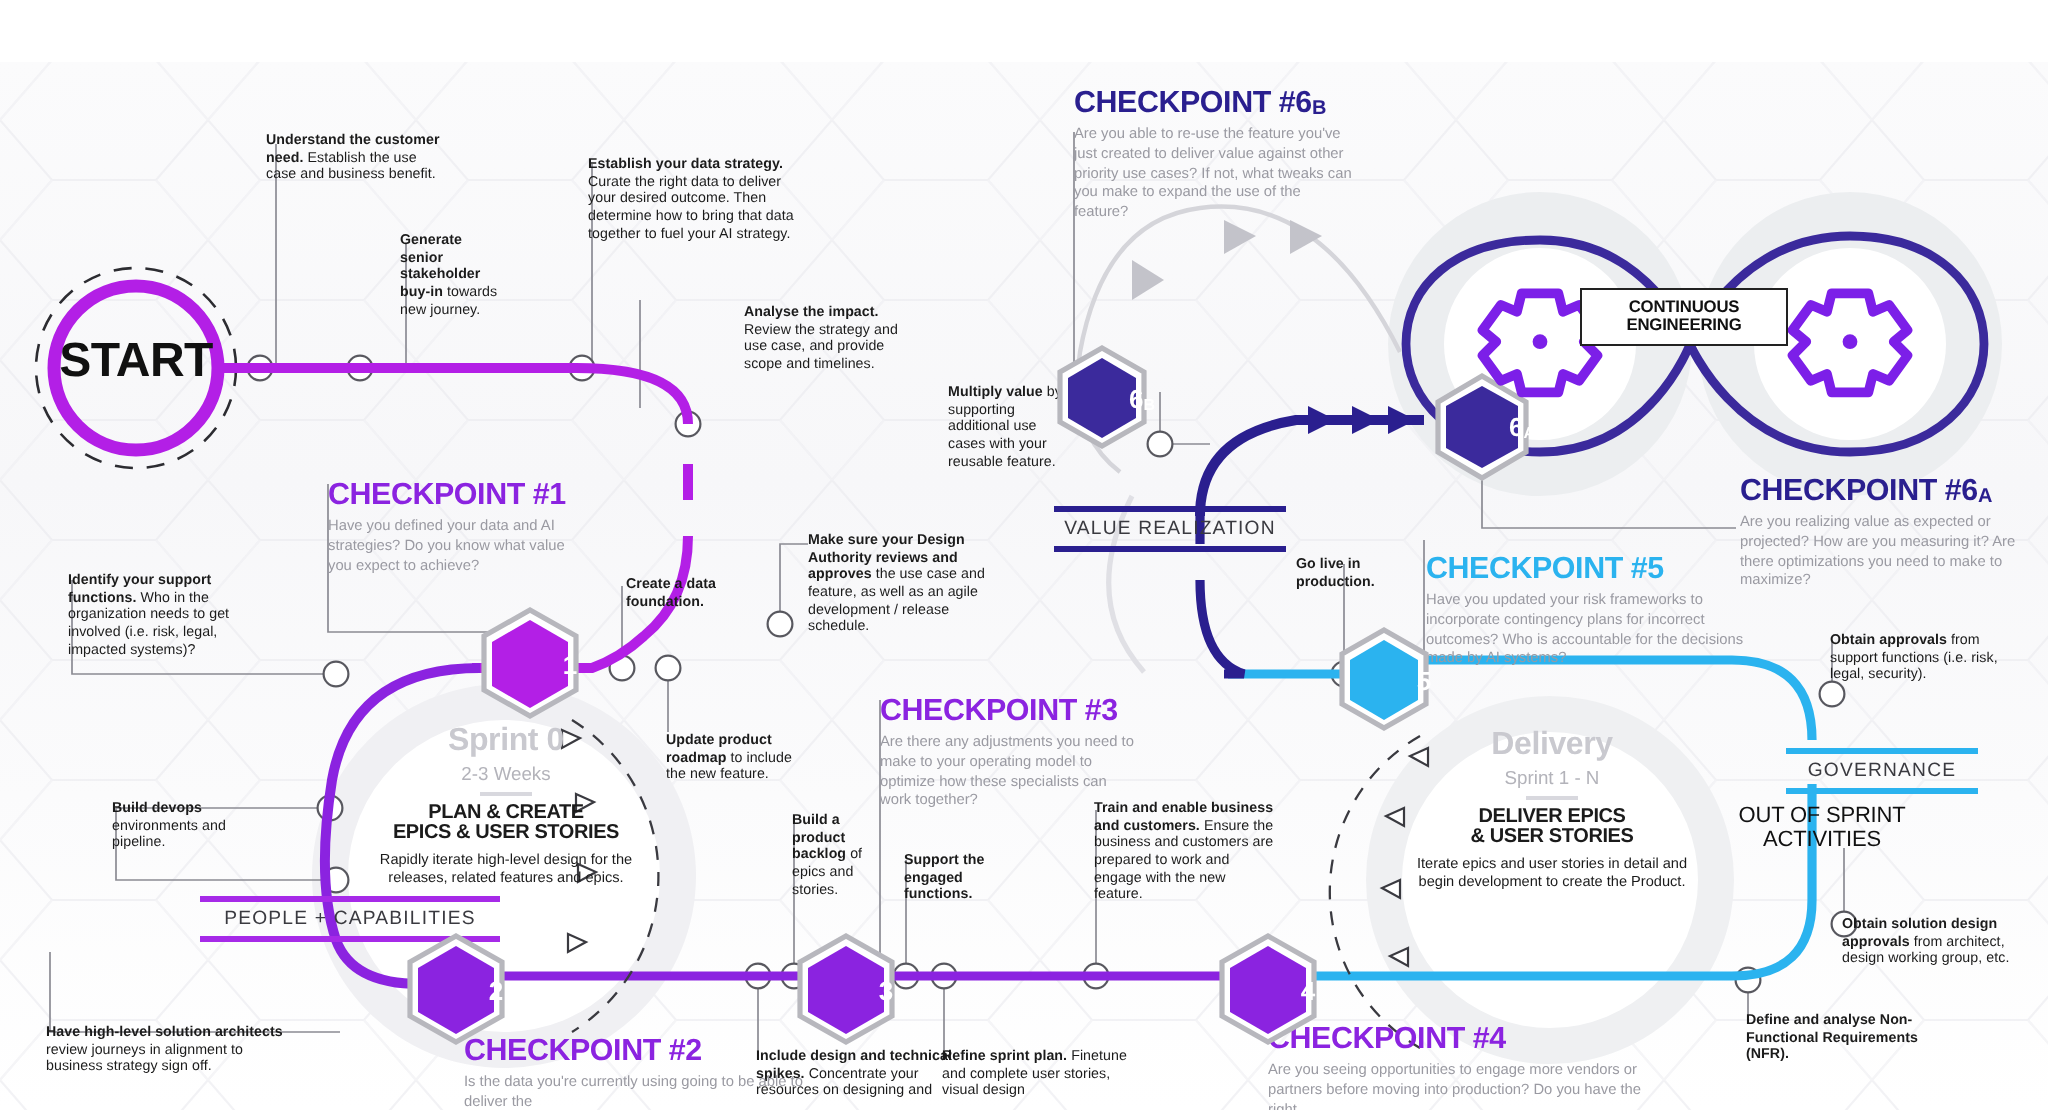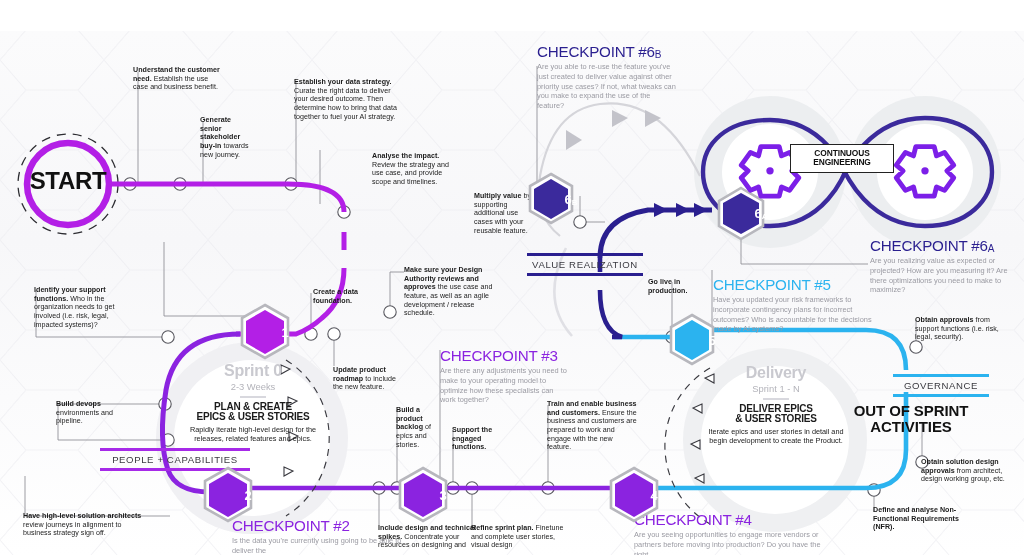--- a/index.html
+++ b/index.html
@@ -18,21 +18,21 @@
 
   svg.layer { position:absolute; left:0; top:0; width:1024px; height:555px; z-index:5; overflow:visible; }
 
   
   .note { position:absolute; z-index:20; color:#1b1b1b; line-height:1.22;
     font-size:7.1px; letter-spacing:.005em; }
   .note .lead { font-weight:bold; }
 
   
   .cp { position:absolute; z-index:22; }
-  .cp .cp-title { font-weight:normal; font-size:15.2px; letter-spacing:-0.2px; line-height:1.05; }
+  .cp .cp-title { font-weight:bold; font-size:15.2px; letter-spacing:-0.2px; line-height:1.05; }
   .cp .cp-title sub { font-size:10px; vertical-align:baseline; position:relative; top:1px; }
   .cp .cp-body { font-size:7.4px; line-height:1.33; color:#9a9aa2; margin-top:2px; }
   .cp.purple .cp-title { color:#8b23e0; }
   .cp.deep .cp-title { color:#2a1f8f; }
   .cp.blue .cp-title { color:#2bb3ef;margin-top:13px; }
 
   
   .phase { position:absolute; z-index:21; text-align:center; }
   .phase .bar { height:3px; width:100%; }
   .phase .ptext { font-size:9.6px; color:#3a3a40; letter-spacing:.6px;
@@ -49,22 +49,22 @@
      text-align:center; font-weight:bold; font-size:24px; color:#111; letter-spacing:-.3px; }
 
   
   .sprint-cap { position:absolute; z-index:22; text-align:center; }
   .sprint-cap .s-title { font-weight:bold; font-size:16px; color:#c9c9cf; letter-spacing:-.2px; }
   .sprint-cap .s-sub { font-size:9.4px; color:#b3b3ba; margin-top:1px; }
   .sprint-cap .rule { width:26px; height:2px; background:#d8d8de; margin:4px auto 4px; }
   .sprint-cap .s-head { font-weight:bold; font-size:10px; color:#1b1b1b; line-height:1.04; letter-spacing:-.2px; }
   .sprint-cap .s-body { font-size:7.3px; color:#1b1b1b; line-height:1.25; margin-top:2px; }
 
-  .oos { position:absolute; z-index:22; text-align:center; font-weight:bold;
-     font-size:15px; color:#111; line-height:1.05; letter-spacing:-.1px; }
+  .oos { position:absolute; z-index:22; text-align:center; font-weight:normal;
+     font-size:11px; color:#111; line-height:1.05; letter-spacing:-.1px; }
 
   
   #ce-box { position:absolute; z-index:28; border:1.6px solid #222; background:#fff;
      padding:4px 7px; text-align:center; font-weight:bold; font-size:8.4px;
      line-height:1.12; color:#111; letter-spacing:-.1px; }
 </style>
 </head>
 <body>
 
 <div id="stage">
@@ -357,20 +357,24 @@
     <div class="s-head">DELIVER EPICS</div>
     <div class="s-head">&amp; USER STORIES</div>
     <div class="s-body">Iterate epics and user stories in detail and begin development to create the Product.</div>
   </div>
 
   <div class="oos" style="left:853px; top:403px; width:116px;">
     <div>OUT OF SPRINT</div>
     <div>ACTIVITIES</div>
   </div>
 
+  <div class="cp purple" style="left:164px; top:240px; width:130px;">
+    <div class="cp-title">CHECKPOINT #1</div>
+    <div class="cp-body">Have you defined your data and AI strategies? Do you know what value you expect to achieve?</div>
+  </div>
 
   <div class="cp purple" style="left:232px; top:518px; width:180px;">
     <div class="cp-title">CHECKPOINT #2</div>
     <div class="cp-body">Is the data you're currently using going to be able to deliver the</div>
   </div>
 
   <div class="cp purple" style="left:440px; top:348px; width:128px;">
     <div class="cp-title">CHECKPOINT #3</div>
     <div class="cp-body">Are there any adjustments you need to make to your operating model to optimize how these specialists can work together?</div>
   </div>

